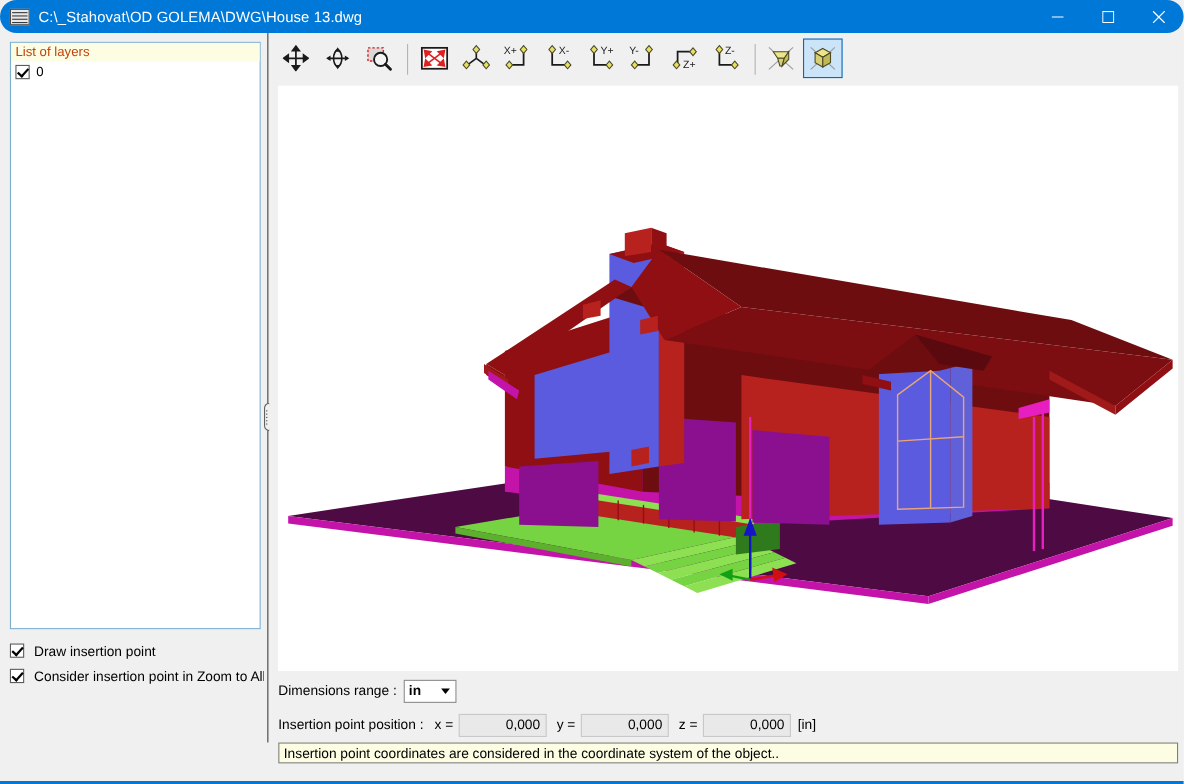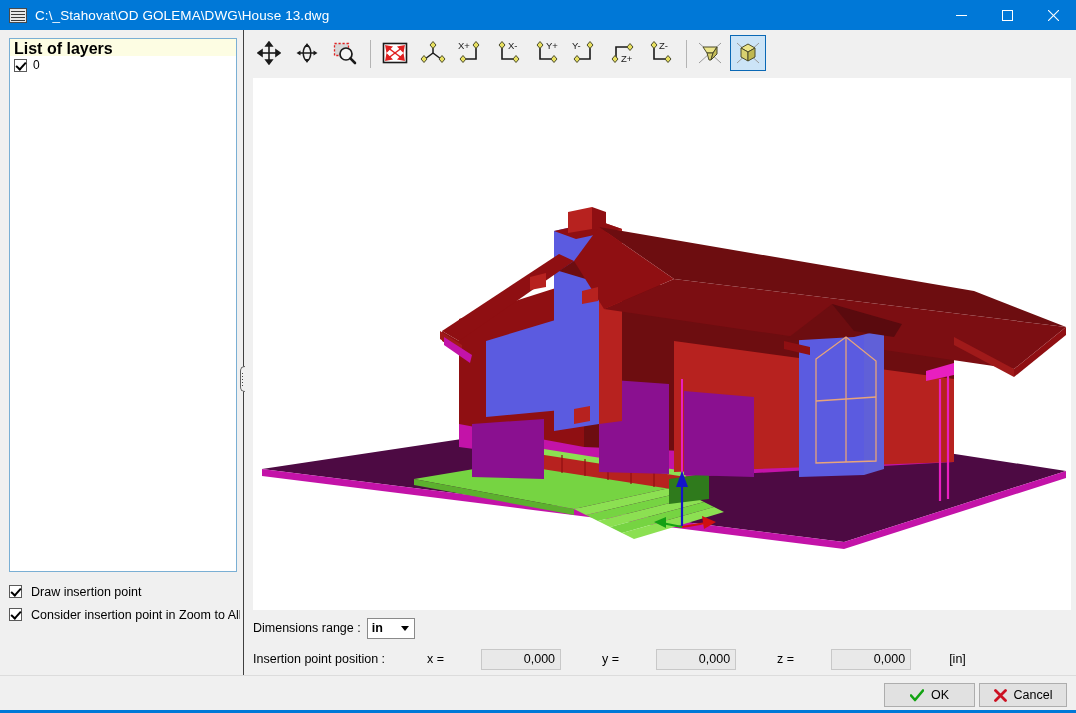--- a/index.html
+++ b/index.html
@@ -7,41 +7,41 @@
     width:1076px;height:713px;overflow:hidden;
     font-family:"Liberation Sans", sans-serif;
     font-size:12px;color:#000;
     background:#f0f0f0;
   }
   .window{position:relative;width:1076px;height:713px;background:#f0f0f0;}
 
   
   .titlebar{
     position:absolute;left:0;top:0;width:1076px;height:30px;
-    background:#0078d7;display:flex;align-items:center;
+    background:#0078d7;display:flex;align-items:center;border-radius:15px;
   }
   .title-icon{width:18px;height:15px;margin-left:9px;margin-right:8px;position:relative;
     background:#e8e8e8;border:1px solid #4a4a4a;box-sizing:border-box;}
   .title-icon i{position:absolute;left:1px;right:1px;height:1.5px;background:#3a3a3a;}
   .title-icon i:nth-child(1){top:2px;}
   .title-icon i:nth-child(2){top:5px;}
   .title-icon i:nth-child(3){top:8px;}
   .title-icon i:nth-child(4){top:11px;}
   .title-text{color:#fff;font-size:13.5px;letter-spacing:.1px;}
   .win-btns{position:absolute;right:0;top:0;height:30px;display:flex;}
   .win-btn{width:46px;height:30px;display:flex;align-items:center;justify-content:center;
     color:#fff;font-size:13px;line-height:1;}
   .win-btn svg{display:block;}
 
   
   .left-panel{position:absolute;left:0;top:30px;width:240px;height:645px;background:#f0f0f0;}
   .layers-box{position:absolute;left:9px;top:8px;width:228px;height:534px;
     background:#fff;border:1px solid #7aafd4;box-sizing:border-box;}
   .layers-header{height:17px;background:#fdfde3;padding:1px 0 0 4px;box-sizing:border-box;
-    font-size:16px;color:#000000;font-weight:bold;}
+    font-size:12px;color:#c2410c;}
   .layer-row{display:flex;align-items:center;padding:2px 0 0 4px;}
   .layer-label{margin-left:6px;font-size:12px;}
 
   .cbx{width:13px;height:13px;border:1px solid #5a5a5a;background:#fff;box-sizing:border-box;
     position:relative;flex:0 0 auto;}
   .cbx.checked:after{content:"";position:absolute;left:3px;top:0px;width:4px;height:8px;
     border:solid #000;border-width:0 2px 2px 0;transform:rotate(42deg);}
 
   .opt-list{position:absolute;left:9px;top:550px;width:230px;}
   .opt-row{display:flex;align-items:center;height:23px;}
@@ -62,21 +62,21 @@
   .tb-btn{position:absolute;top:5px;width:36px;height:36px;display:flex;align-items:center;
     justify-content:center;box-sizing:border-box;}
   .tb-btn.active{background:#cce4f7;border:1px solid #0a68b5;}
   .tb-sep{position:absolute;top:10px;width:1px;height:28px;background:#b4b4b4;}
 
   .viewport{position:absolute;left:7px;top:48px;width:818px;height:532px;background:#fff;
     border:1px solid #ffffff;box-sizing:border-box;overflow:hidden;}
   .viewport svg{display:block;}
 
   .dim-row{position:absolute;left:7px;top:586px;height:24px;display:flex;align-items:center;}
-  .ins-row{position:absolute;left:7px;top:617px;height:24px;display:flex;align-items:center;gap:32px;}
+  .ins-row{position:absolute;left:7px;top:617px;height:24px;display:flex;align-items:center;}
   .lbl{font-size:12.5px;color:#000;white-space:nowrap;}
   .combo{height:21px;border:1px solid #8a8a8a;background:#fff;box-sizing:border-box;
     display:flex;align-items:center;padding:0 4px;position:relative;font-size:12.5px;font-weight:bold;}
   .combo .arr{position:absolute;right:5px;top:50%;margin-top:-2px;width:0;height:0;
     border-left:4px solid transparent;border-right:4px solid transparent;border-top:5px solid #000;}
   .numfield{height:21px;border:1px solid #c8c8c8;background:#e9e9e9;box-sizing:border-box;
     display:flex;align-items:center;justify-content:flex-end;padding:0 5px;font-size:12.5px;color:#000;}
 
   .hintbar{position:absolute;left:7px;top:645px;width:818px;height:19px;
     background:#fdfde3;border:1px solid #7f7f7f;box-sizing:border-box;
@@ -461,30 +461,15 @@
         <span>0,000</span>
       </div>
       <span class="lbl" style="margin-left:6px">[in]</span>
     </div>
 
     <div class="hintbar">
       <span>Insertion point coordinates are considered in the coordinate system of the object..</span>
     </div>
   </div>
 
-  <div class="footer">
-    <div class="sep"></div>
-    <div class="btn btn-ok">
-      <svg width="14" height="13" viewBox="0 0 14 13">
-        <path d="M1 6.5 L5 11 L13 1.5" fill="none" stroke="#13a313" stroke-width="2.6" stroke-linecap="round" stroke-linejoin="round"></path>
-      </svg>
-      <span>OK</span>
-    </div>
-    <div class="btn btn-cancel">
-      <svg width="13" height="13" viewBox="0 0 13 13">
-        <path d="M1.5 1.5 L11.5 11.5 M11.5 1.5 L1.5 11.5" fill="none" stroke="#cc1122" stroke-width="2.8" stroke-linecap="round"></path>
-      </svg>
-      <span>Cancel</span>
-    </div>
-  </div>
 
   <div class="bottom-strip"></div>
 </div>
 
 </body></html>

